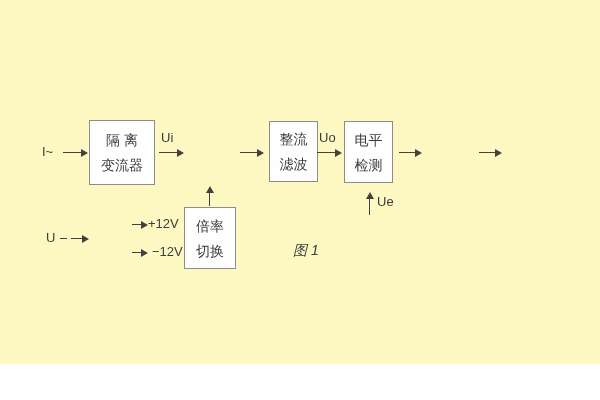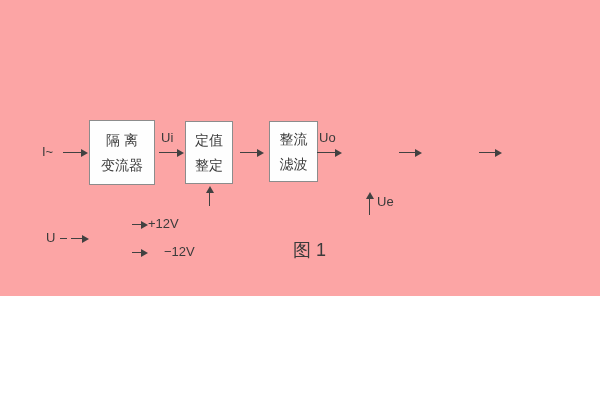--- a/index.html
+++ b/index.html
@@ -1,19 +1,19 @@
 <!DOCTYPE html>
 <html><head>
 <meta charset="utf-8">
 <style>
   html,body { margin:0; padding:0; }
   .canvas {
     position:relative;
-    width:600px; height:296px;
-    background:#fca5a5;
+    width:600px; height:364px;
+    background:#fef9c3;
     font-family:"Liberation Sans","DejaVu Sans",sans-serif;
     overflow:hidden;
   }
   .box {
     position:absolute;
     border:1px solid #8c8c8c;
     background:#fefefe;
     display:flex;
     flex-direction:column;
     justify-content:center;
@@ -26,21 +26,21 @@
     white-space:nowrap;
   }
   .lbl {
     position:absolute;
     font-size:13px;
     line-height:14px;
     color:#3b3b3b;
     white-space:nowrap;
     text-align:center;
   }
-  .caption { font-size:18px; }
+  .caption { font-size:14px;font-style:italic; }
   
   .harrow {
     position:absolute;
     height:0;
     border-top:1px solid #414141;
   }
   .harrow::after {
     content:"";
     position:absolute;
     right:-7px; top:-4.5px;
@@ -74,34 +74,38 @@
 </head>
 <body>
 
 <div class="canvas">
 
   <div class="box" style="left:89px;top:120px;width:66px;height:65px">
     <span>隔 离</span>
     <span>变流器</span>
   </div>
 
-  <div class="box" style="left:185px;top:121px;width:48px;height:63px">
-    <span>定值</span>
-    <span>整定</span>
-  </div>
 
   <div class="box" style="left:269px;top:121px;width:49px;height:61px">
     <span>整流</span>
     <span>滤波</span>
   </div>
 
+  <div class="box" style="left:344px;top:121px;width:49px;height:62px">
+    <span>电平</span>
+    <span>检测</span>
+  </div>
 
 
 
 
+  <div class="box" style="left:184px;top:207px;width:52px;height:62px">
+    <span>倍率</span>
+    <span>切换</span>
+  </div>
 
 
   <div class="harrow" style="left:63px;top:152px;width:18px"></div>
   <div class="harrow" style="left:159px;top:152px;width:18px"></div>
   <div class="harrow" style="left:240px;top:152px;width:17px"></div>
   <div class="harrow" style="left:317px;top:152px;width:18px"></div>
   <div class="harrow" style="left:399px;top:152px;width:16px"></div>
   <div class="harrow" style="left:479px;top:152px;width:16px"></div>
 
   <div class="dash" style="left:60px;top:238px;width:7px"></div>
@@ -111,17 +115,17 @@
 
   <div class="varrow" style="left:209px;top:193px;height:13px"></div>
   <div class="varrow" style="left:369px;top:199px;height:16px"></div>
 
   <span class="lbl" style="left:42px;top:145px">I~</span>
   <span class="lbl" style="left:46px;top:231px">U</span>
   <span class="lbl" style="left:161px;top:131px">Ui</span>
   <span class="lbl" style="left:319px;top:131px">Uo</span>
   <span class="lbl" style="left:377px;top:195px">Ue</span>
   <span class="lbl" style="left:148px;top:217px">+12V</span>
-  <span class="lbl" style="left:164px;top:245px">−12V</span>
+  <span class="lbl" style="left:152px;top:245px">−12V</span>
 
   <span class="lbl caption" style="left:293px;top:243px">图 1</span>
 
 </div>
 
 </body></html>

